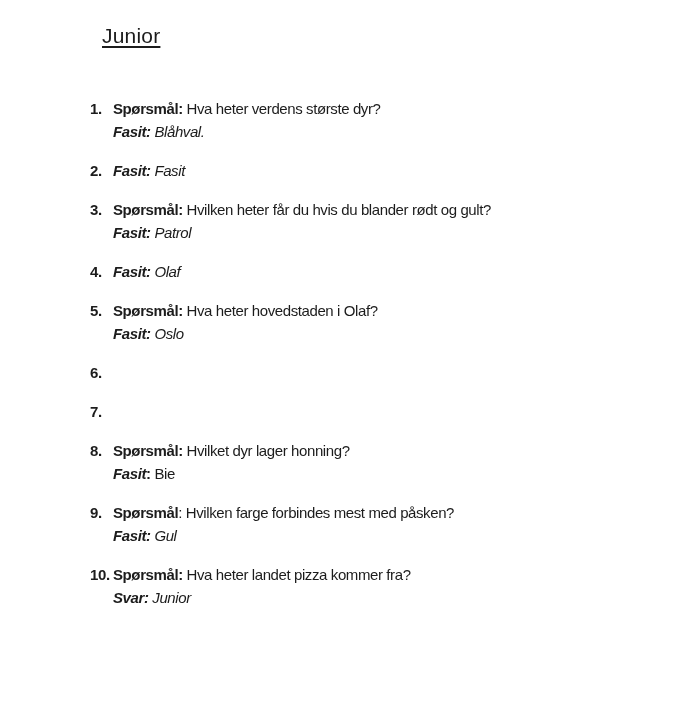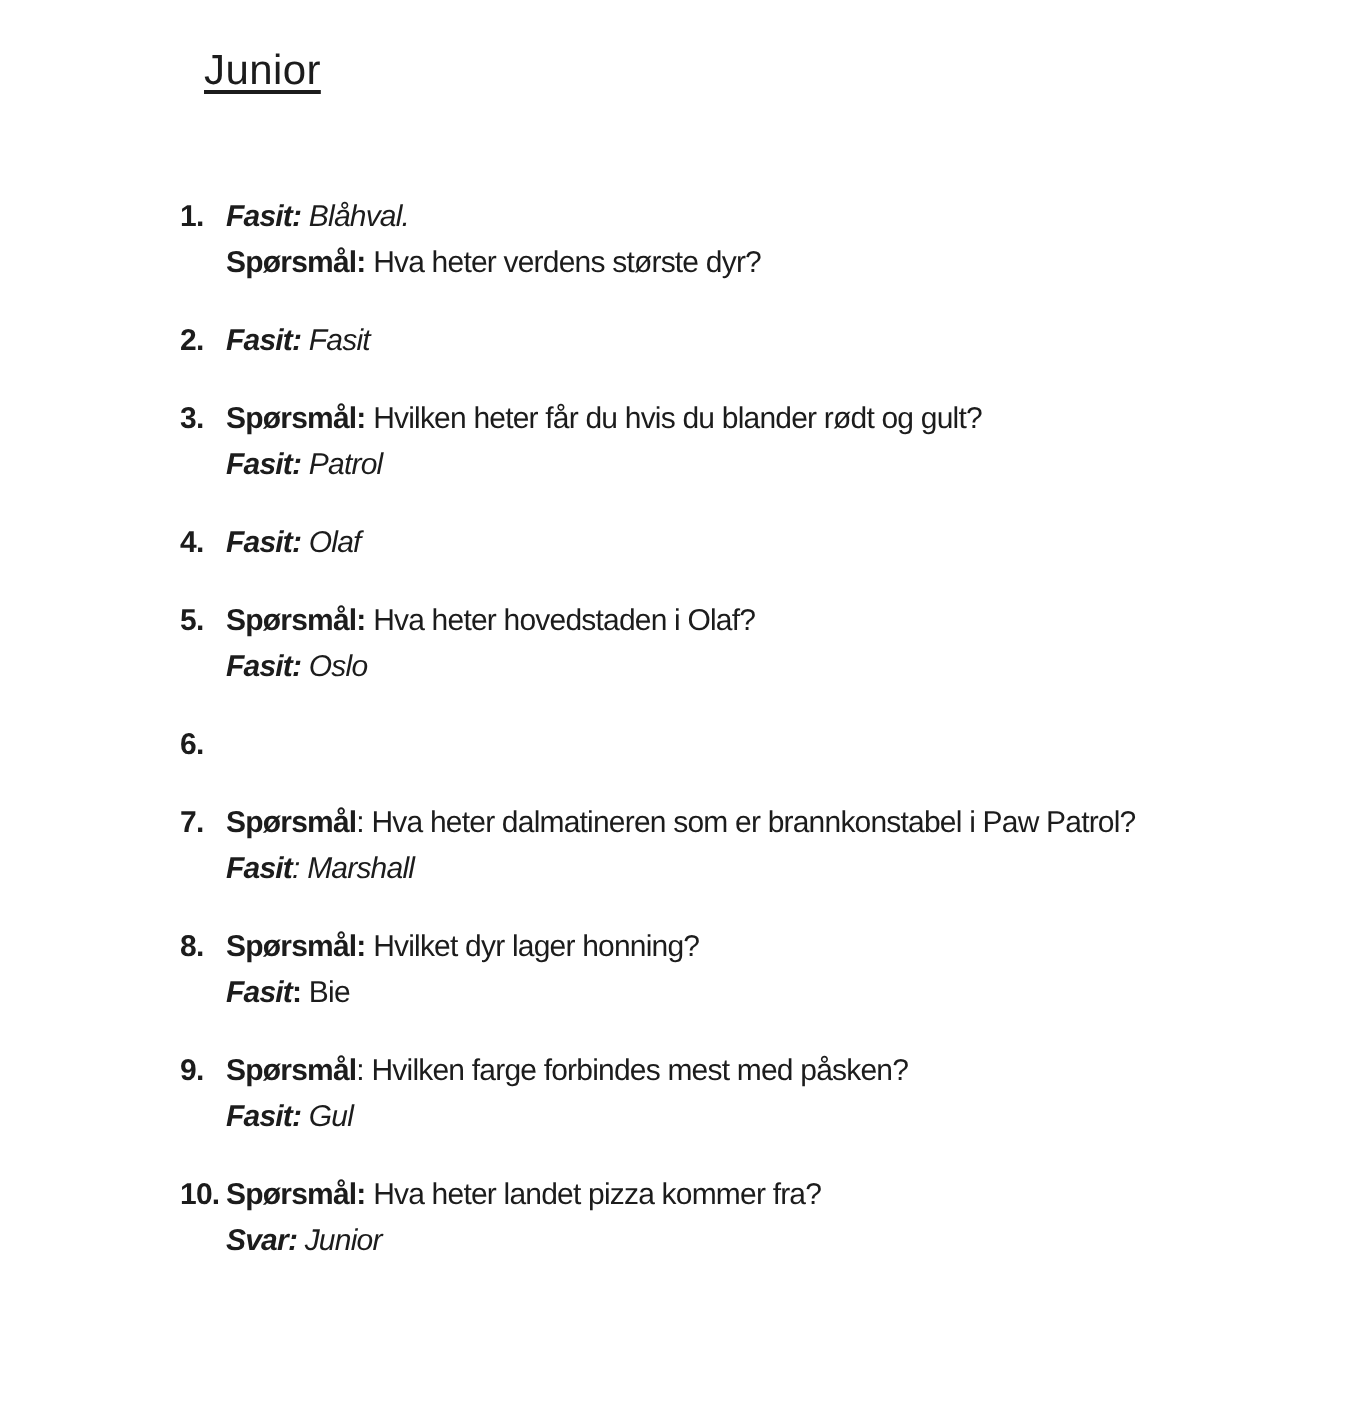--- a/index.html
+++ b/index.html
@@ -65,22 +65,22 @@
 <body>
 
 <div class="page">
   <h1 class="doc-title">Junior</h1>
 
   <div class="quiz-list">
 
     <div class="item">
       <span class="num">1.</span>
       <div class="lines">
+        <div><span class="b">Spørsmål</span><span class="b">:</span> <span>Hva heter verdens største dyr?</span><span class="i"></span><span></span></div>
         <div><span class="bi">Fasit</span><span class="bi">:</span> <span class="i">Blåhval.</span></div>
-        <div><span class="b">Spørsmål</span><span class="b">:</span> <span>Hva heter verdens største dyr?</span><span class="i"></span><span></span></div>
       </div>
     </div>
 
     <div class="item">
       <span class="num">2.</span>
       <div class="lines">
         <div><span class="bi">Fasit</span><span class="bi">:</span> <span class="i">Fasit</span></div>
       </div>
     </div>
 
@@ -106,24 +106,20 @@
         <div><span class="bi">Fasit</span><span class="bi">:</span> <span class="i">Oslo</span></div>
       </div>
     </div>
 
     <div class="item">
       <span class="num">6.</span>
     </div>
 
     <div class="item">
       <span class="num">7.</span>
-      <div class="lines">
-        <div><span class="b">Spørsmål</span><span>:</span> <span>Hva heter dalmatineren som er brannkonstabel i Paw Patrol?</span></div>
-        <div><span class="bi">Fasit</span><span class="i">:</span> <span class="i">Marshall</span></div>
-      </div>
     </div>
 
     <div class="item">
       <span class="num">8.</span>
       <div class="lines">
         <div><span class="b">Spørsmål</span><span class="b">:</span> <span>Hvilket dyr lager honning?</span></div>
         <div><span class="bi">Fasit</span><span class="b">:</span> <span>Bie</span></div>
       </div>
     </div>
 

